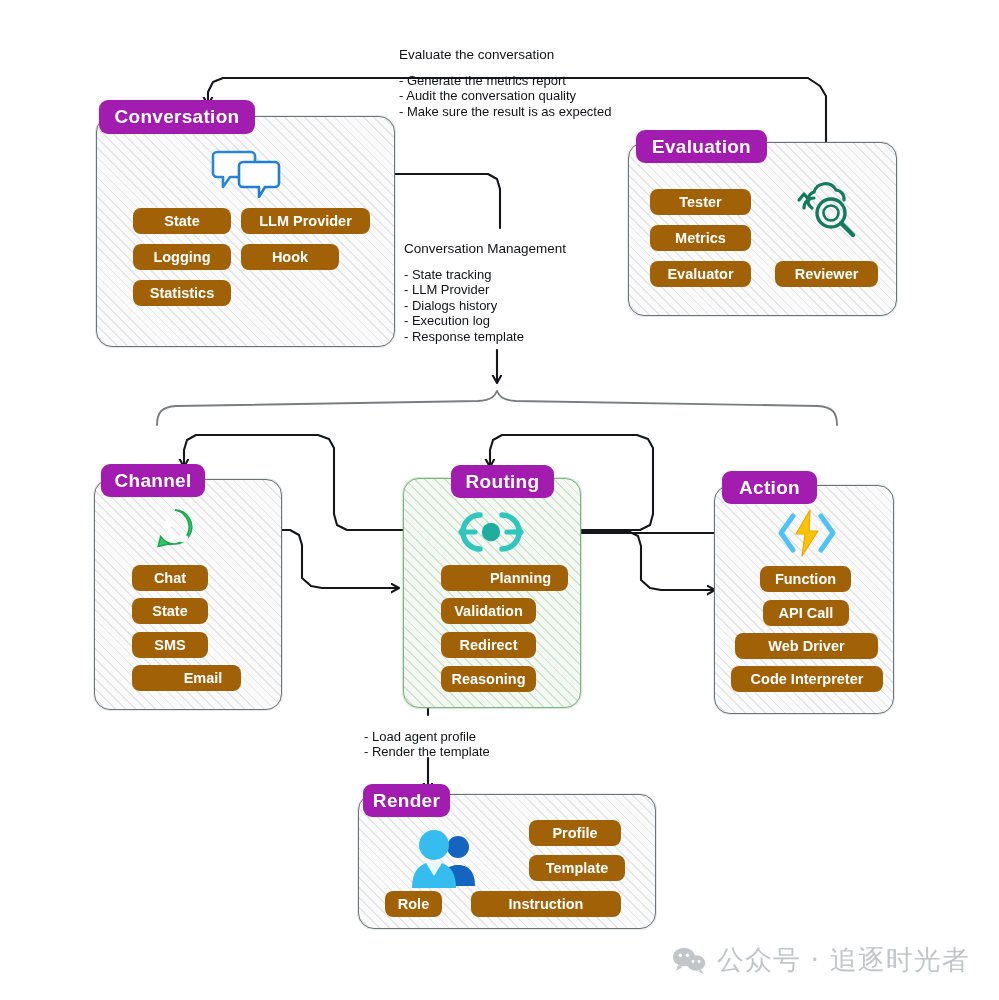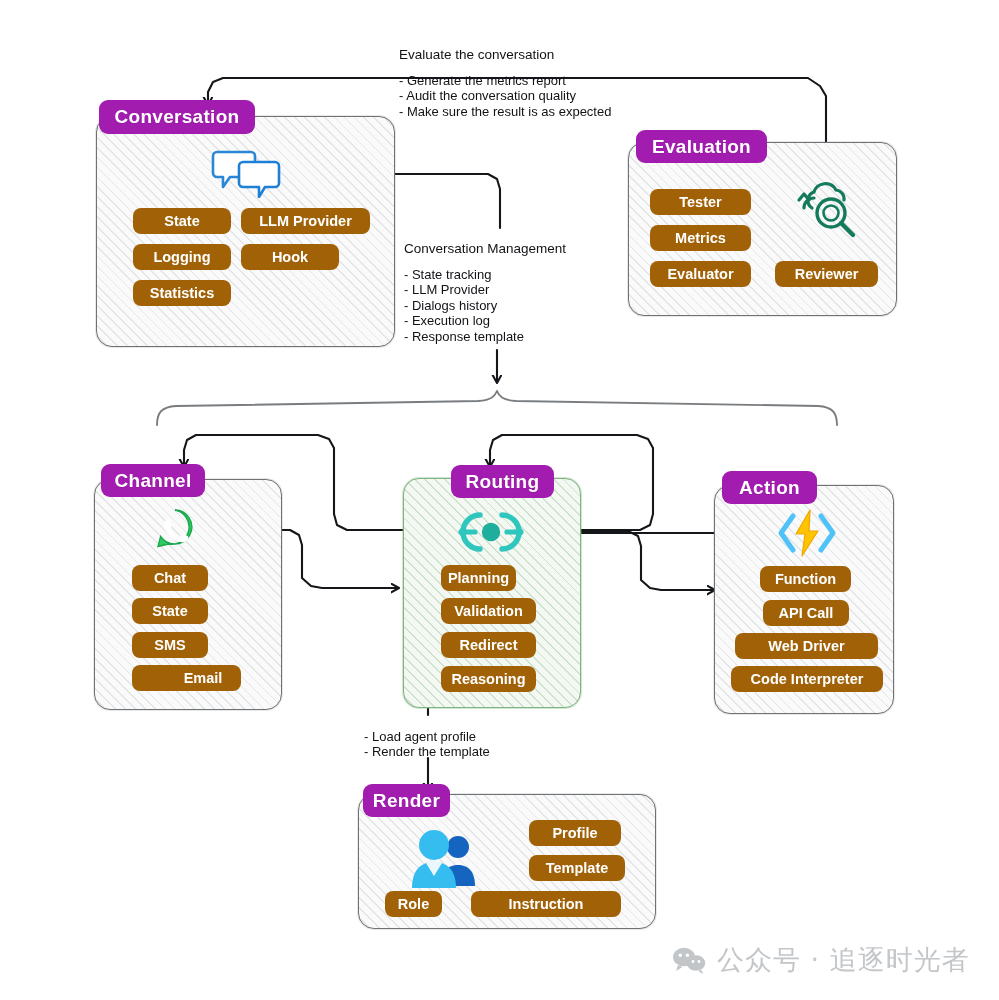--- a/index.html
+++ b/index.html
@@ -168,21 +168,21 @@
       <path d="M22,10 A17,17 0 0 0 22,44" fill="none" stroke="#2fc7bd" stroke-width="5.4" stroke-linecap="round"></path>
       <path d="M44,10 A17,17 0 0 1 44,44" fill="none" stroke="#2fc7bd" stroke-width="5.4" stroke-linecap="round"></path>
       <line x1="3" y1="27" x2="17" y2="27" stroke="#2fc7bd" stroke-width="5.2" stroke-linecap="round"></line>
       <line x1="49" y1="27" x2="63" y2="27" stroke="#2fc7bd" stroke-width="5.2" stroke-linecap="round"></line>
       <circle cx="5" cy="27" r="4.2" fill="#2fc7bd"></circle>
       <circle cx="61" cy="27" r="4.2" fill="#2fc7bd"></circle>
       <circle cx="33" cy="27" r="9.2" fill="#1fae9e"></circle>
     </svg>
   </div>
 
-  <div class="cap" style="left:441px;top:565px;width:75px;height:26px;font-size:14.5px;">Planning</div>
+  <div class="cap" style="left:441px;top:565px;width:95px;height:26px;font-size:14.5px;padding-left:32px;">Planning</div>
   <div class="cap" style="left:441px;top:598px;width:95px;height:26px;font-size:14.5px;">Validation</div>
   <div class="cap" style="left:441px;top:632px;width:95px;height:26px;font-size:14.5px;">Redirect</div>
   <div class="cap" style="left:441px;top:666px;width:95px;height:26px;font-size:14.5px;">Reasoning</div>
 
   <div class="panel" style="left:714px;top:485px;width:178px;height:227px;"></div>
   <div class="hdr" style="left:722px;top:471px;width:95px;height:33px;font-size:19px;">Action</div>
 
   <div class="icon" style="left:776px;top:508px;width:62px;height:50px;">
     <svg viewBox="0 0 62 50" width="62" height="50">
       <path d="M17,8 L5,25 L17,42" fill="none" stroke="#4fc3f7" stroke-width="5" stroke-linecap="round" stroke-linejoin="round"></path>

